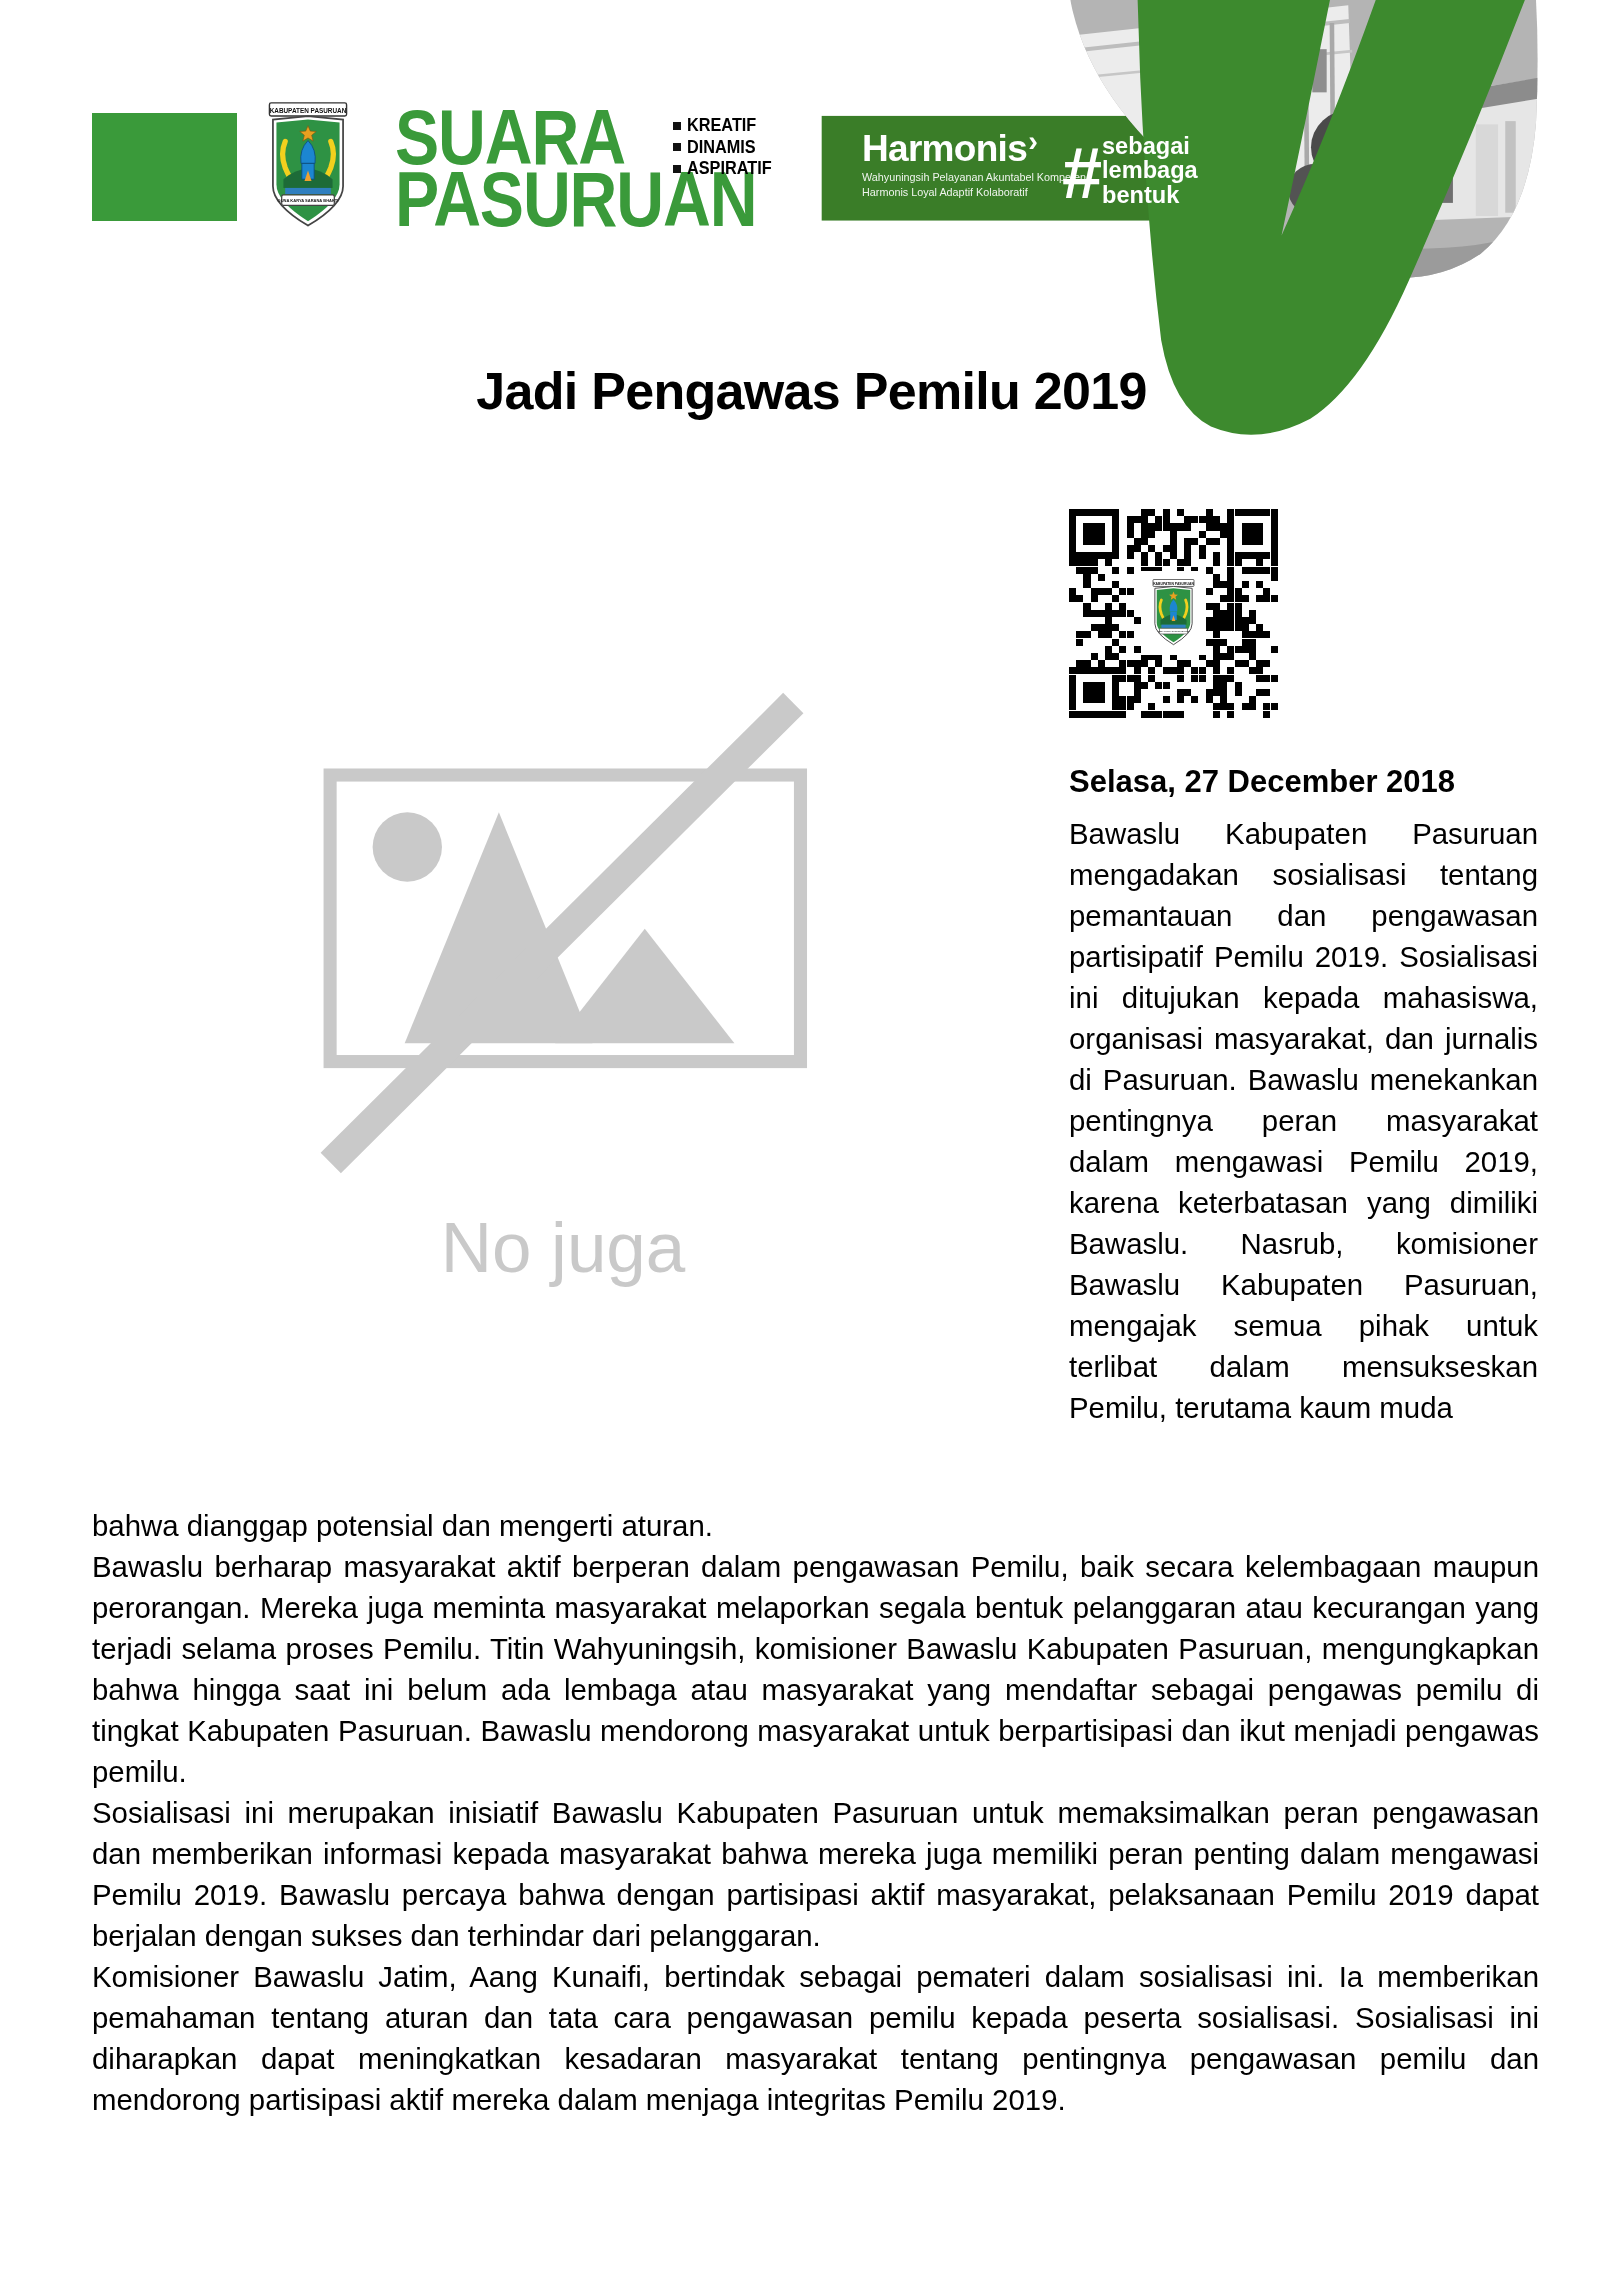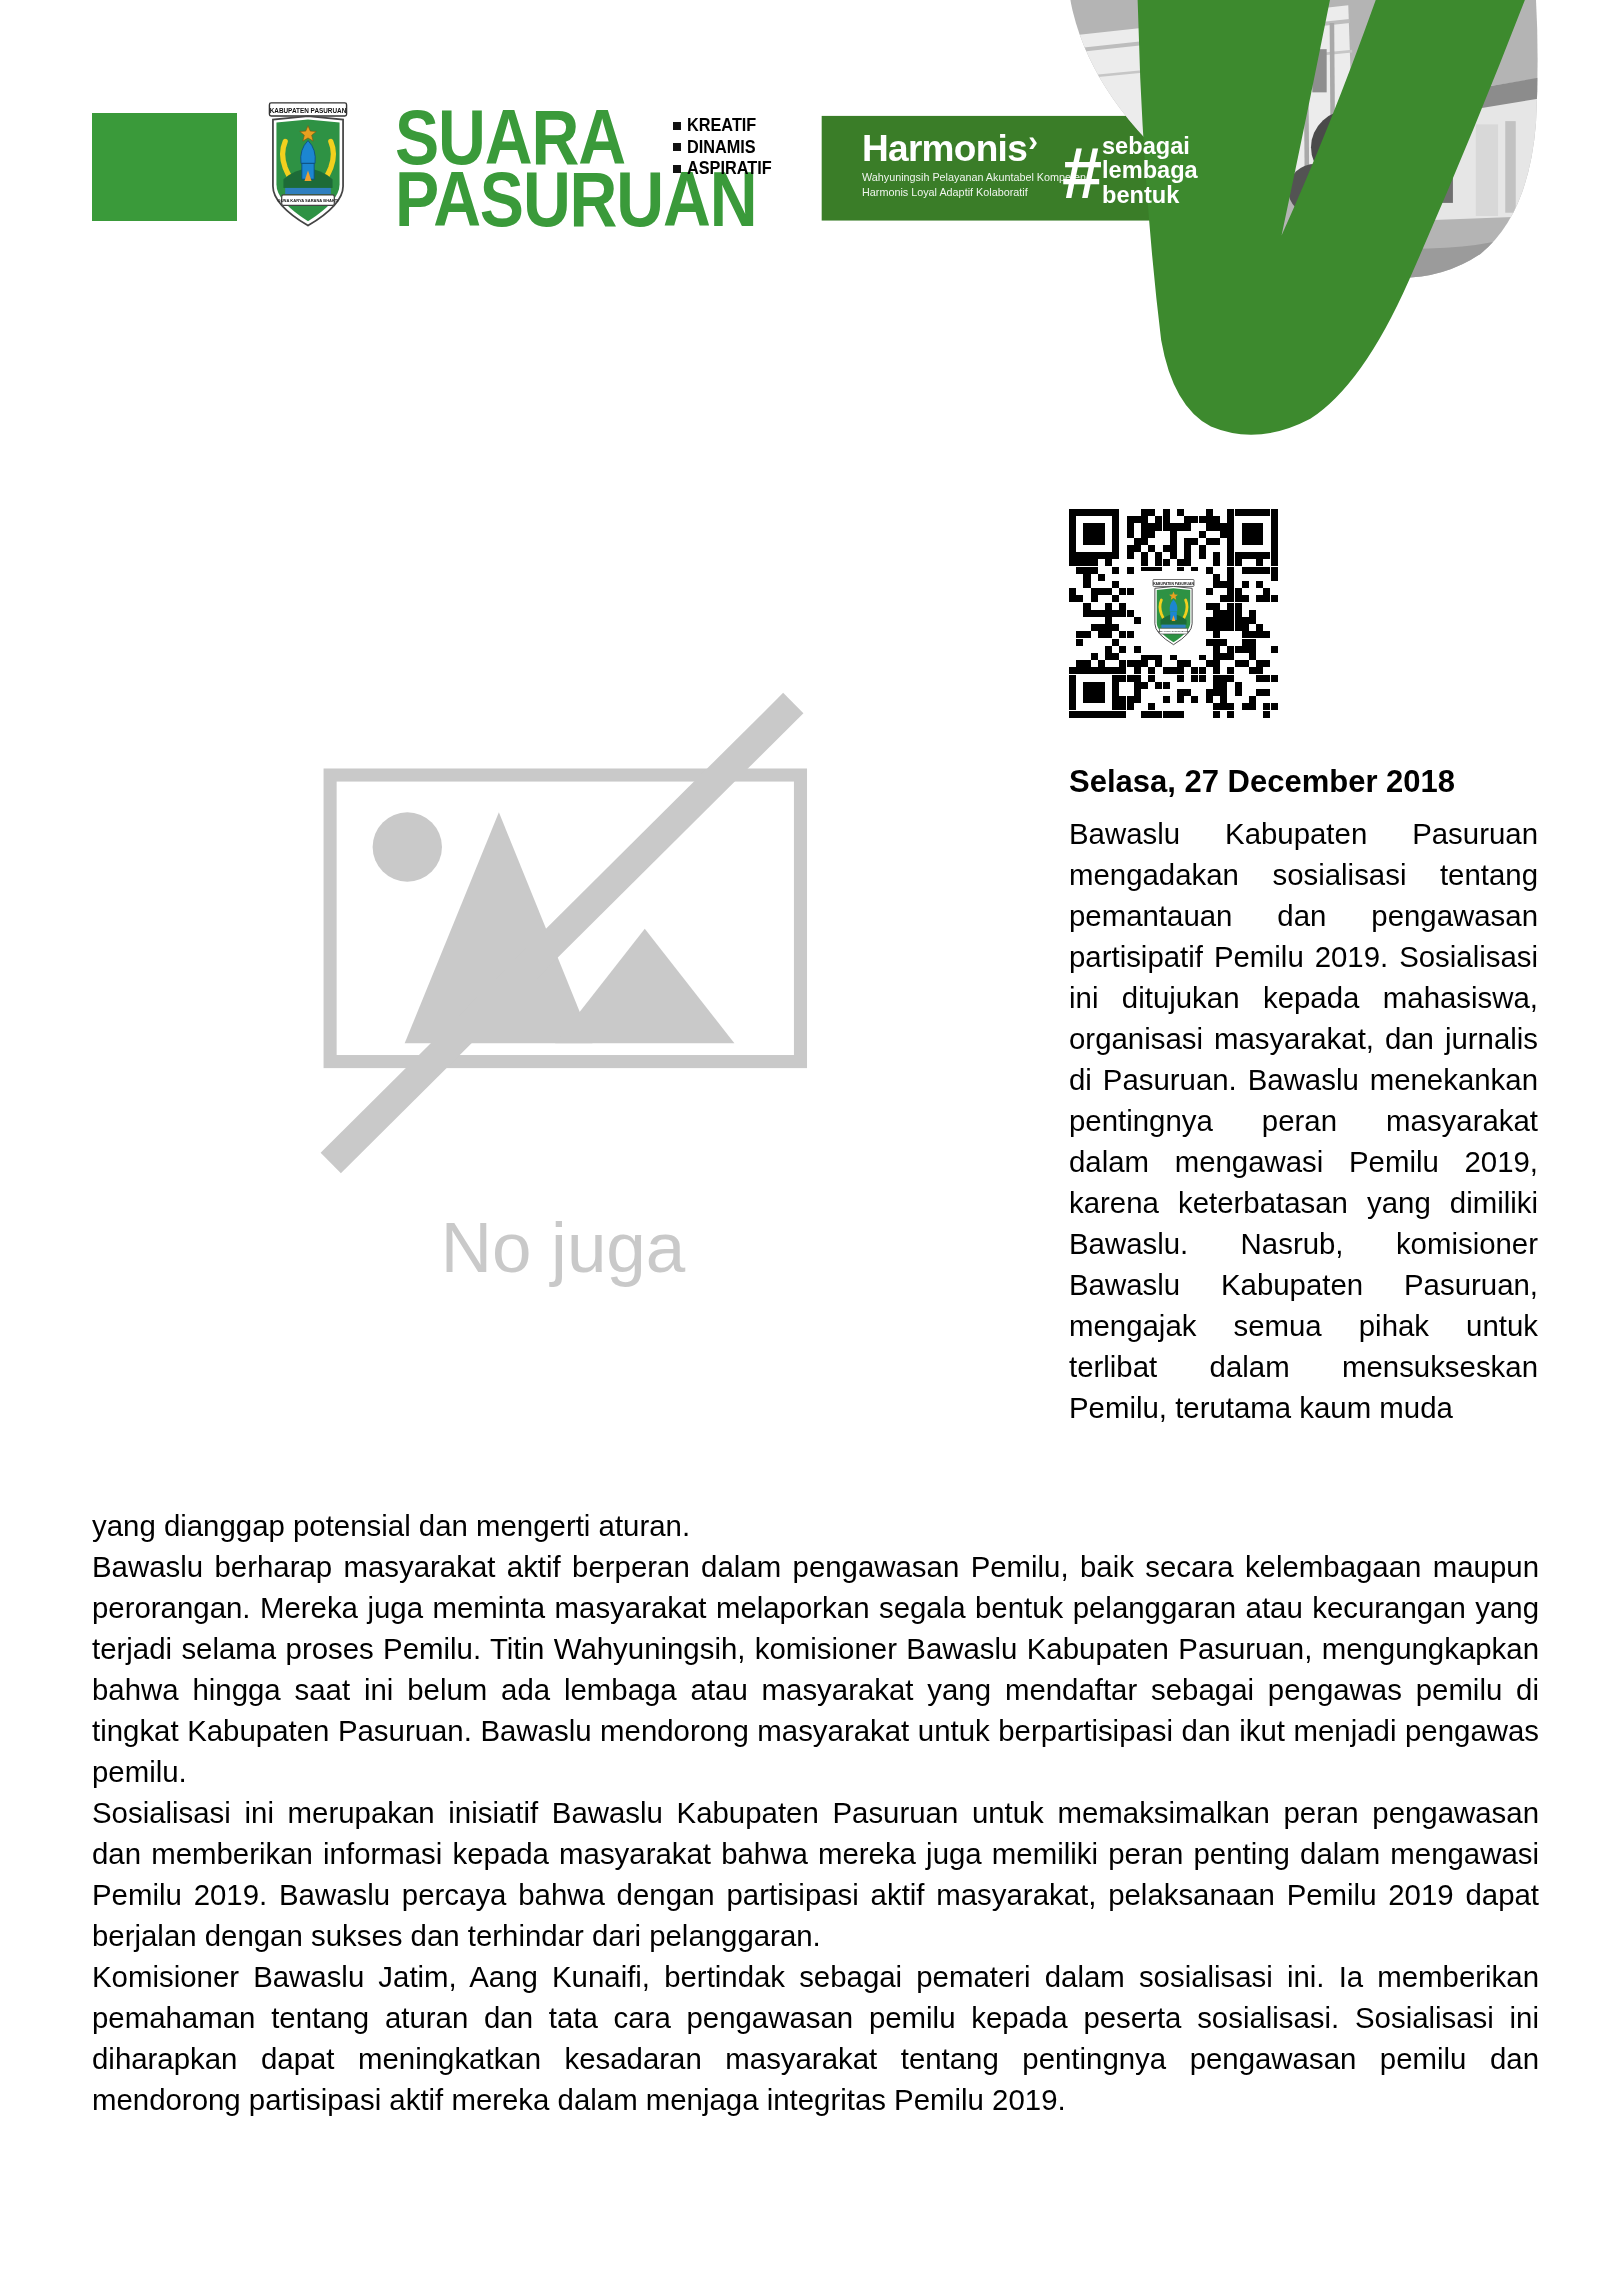--- a/index.html
+++ b/index.html
@@ -154,20 +154,21 @@
   <div class="s">Harmonis Loyal Adaptif Kolaboratif</div>
 </div>
 <div class="abs hashtag">
   <span class="sym">#</span>
   <span class="w w1">sebagai</span>
   <span class="w w2">lembaga</span>
   <span class="w w3">bentuk</span>
 </div>
 
 <div class="abs title">
+  <div>Jadi Pengawas Pemilu 2019</div>
 </div>
 
 <div class="abs qr" id="qr">
     <div class="cell" style="left: 0px; top: 0px; width: 7.2px; height: 7.2px;"></div>
     <div class="cell" style="left: 7.2px; top: 0px; width: 7.2px; height: 7.2px;"></div>
     <div class="cell" style="left: 14.4px; top: 0px; width: 7.2px; height: 7.2px;"></div>
     <div class="cell" style="left: 21.6px; top: 0px; width: 7.2px; height: 7.2px;"></div>
     <div class="cell" style="left: 29px; top: 0px; width: 7.2px; height: 7.2px;"></div>
     <div class="cell" style="left: 36px; top: 0px; width: 7.2px; height: 7.2px;"></div>
     <div class="cell" style="left: 43px; top: 0px; width: 7.2px; height: 7.2px;"></div>
@@ -581,18 +582,18 @@
 <svg class="abs noimg-art" viewBox="420 1000 880 830">
   <rect x="504" y="1185" width="719" height="438" fill="none" stroke="#C9C9C9" stroke-width="20"></rect>
   <circle cx="622" cy="1295" r="53" fill="#C9C9C9"></circle>
   <polygon points="762,1242 905,1595 618,1595" fill="#C9C9C9"></polygon>
   <polygon points="985,1420 1122,1595 848,1595" fill="#C9C9C9"></polygon>
   <line x1="505" y1="1778" x2="1212" y2="1075" stroke="#C9C9C9" stroke-width="44"></line>
 </svg>
 <div class="abs noimg-label">No juga</div>
 
 <div class="abs fulltext">
-  <p>yang dianggap potensial dan mengerti aturan.</p>
+  <p>bahwa dianggap potensial dan mengerti aturan.</p>
   <p>Bawaslu berharap masyarakat aktif berperan dalam pengawasan Pemilu, baik secara kelembagaan maupun perorangan. Mereka juga meminta masyarakat melaporkan segala bentuk pelanggaran atau kecurangan yang terjadi selama proses Pemilu. Titin Wahyuningsih, komisioner Bawaslu Kabupaten Pasuruan, mengungkapkan bahwa hingga saat ini belum ada lembaga atau masyarakat yang mendaftar sebagai pengawas pemilu di tingkat Kabupaten Pasuruan. Bawaslu mendorong masyarakat untuk berpartisipasi dan ikut menjadi pengawas pemilu.</p>
   <p>Sosialisasi ini merupakan inisiatif Bawaslu Kabupaten Pasuruan untuk memaksimalkan peran pengawasan dan memberikan informasi kepada masyarakat bahwa mereka juga memiliki peran penting dalam mengawasi Pemilu 2019. Bawaslu percaya bahwa dengan partisipasi aktif masyarakat, pelaksanaan Pemilu 2019 dapat berjalan dengan sukses dan terhindar dari pelanggaran.</p>
   <p>Komisioner Bawaslu Jatim, Aang Kunaifi, bertindak sebagai pemateri dalam sosialisasi ini. Ia memberikan pemahaman tentang aturan dan tata cara pengawasan pemilu kepada peserta sosialisasi. Sosialisasi ini diharapkan dapat meningkatkan kesadaran masyarakat tentang pentingnya pengawasan pemilu dan mendorong partisipasi aktif mereka dalam menjaga integritas Pemilu 2019.</p>
 </div>
 
 
 </body></html>

